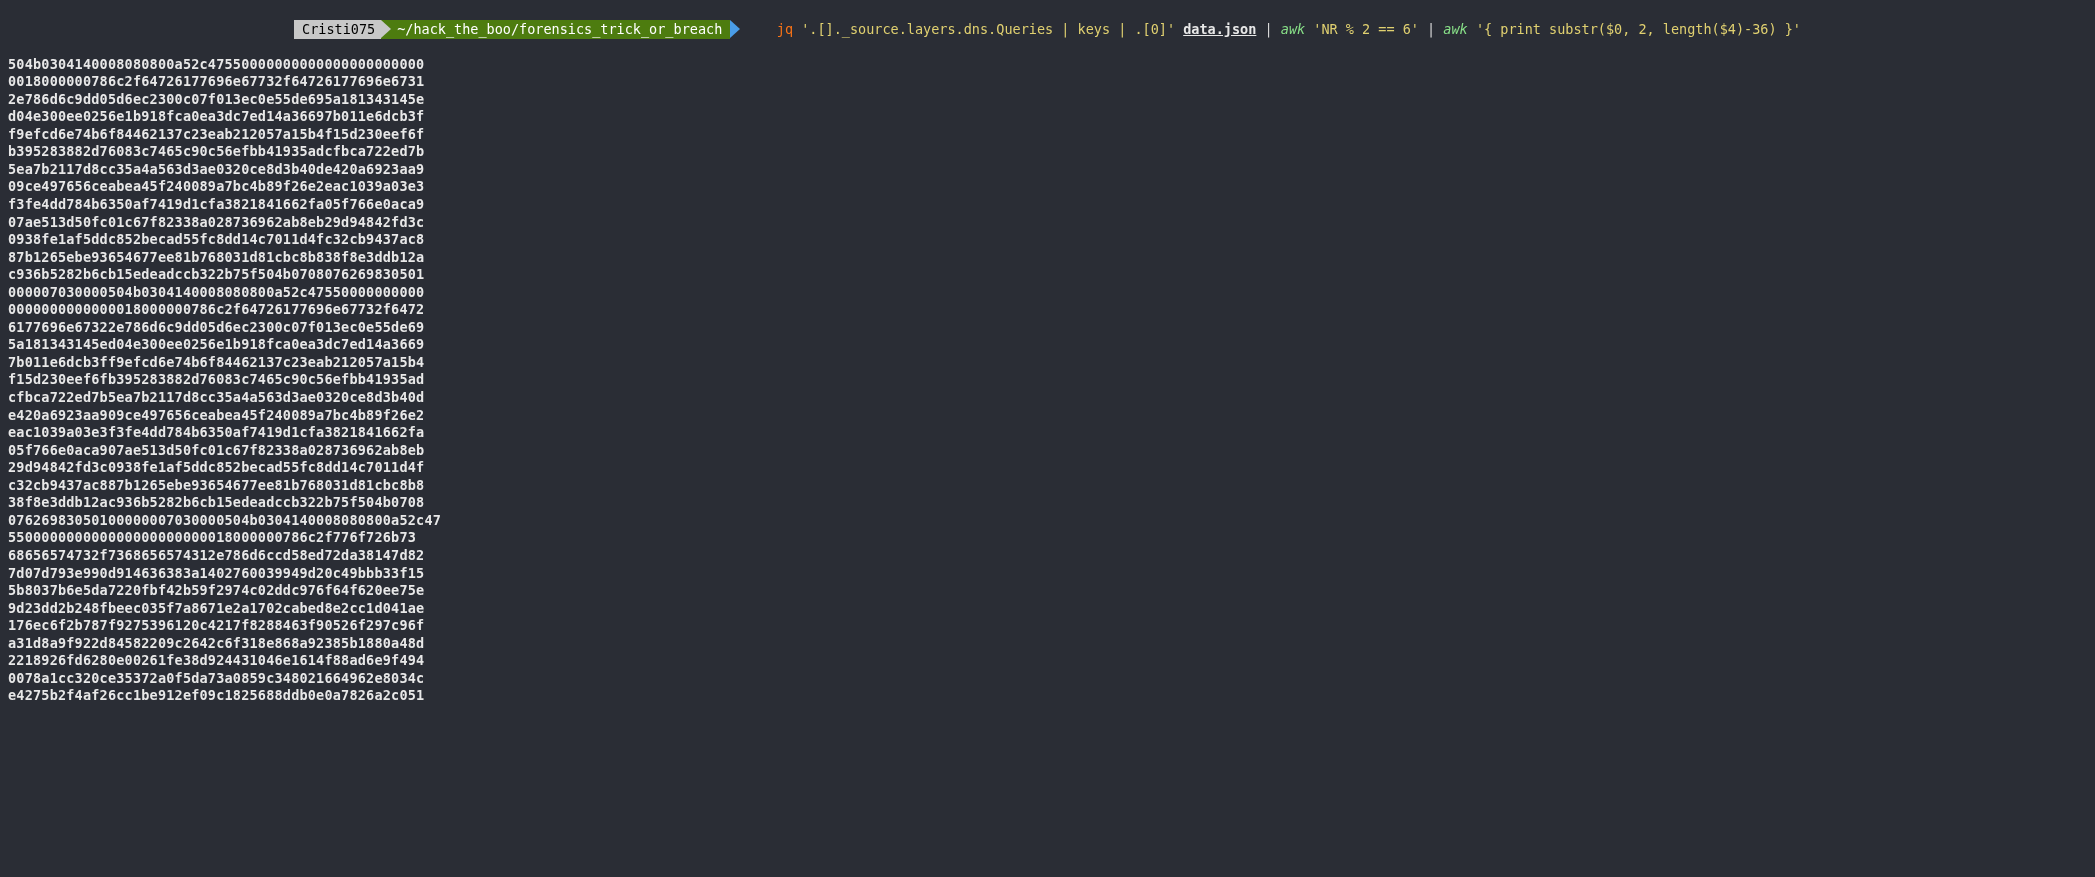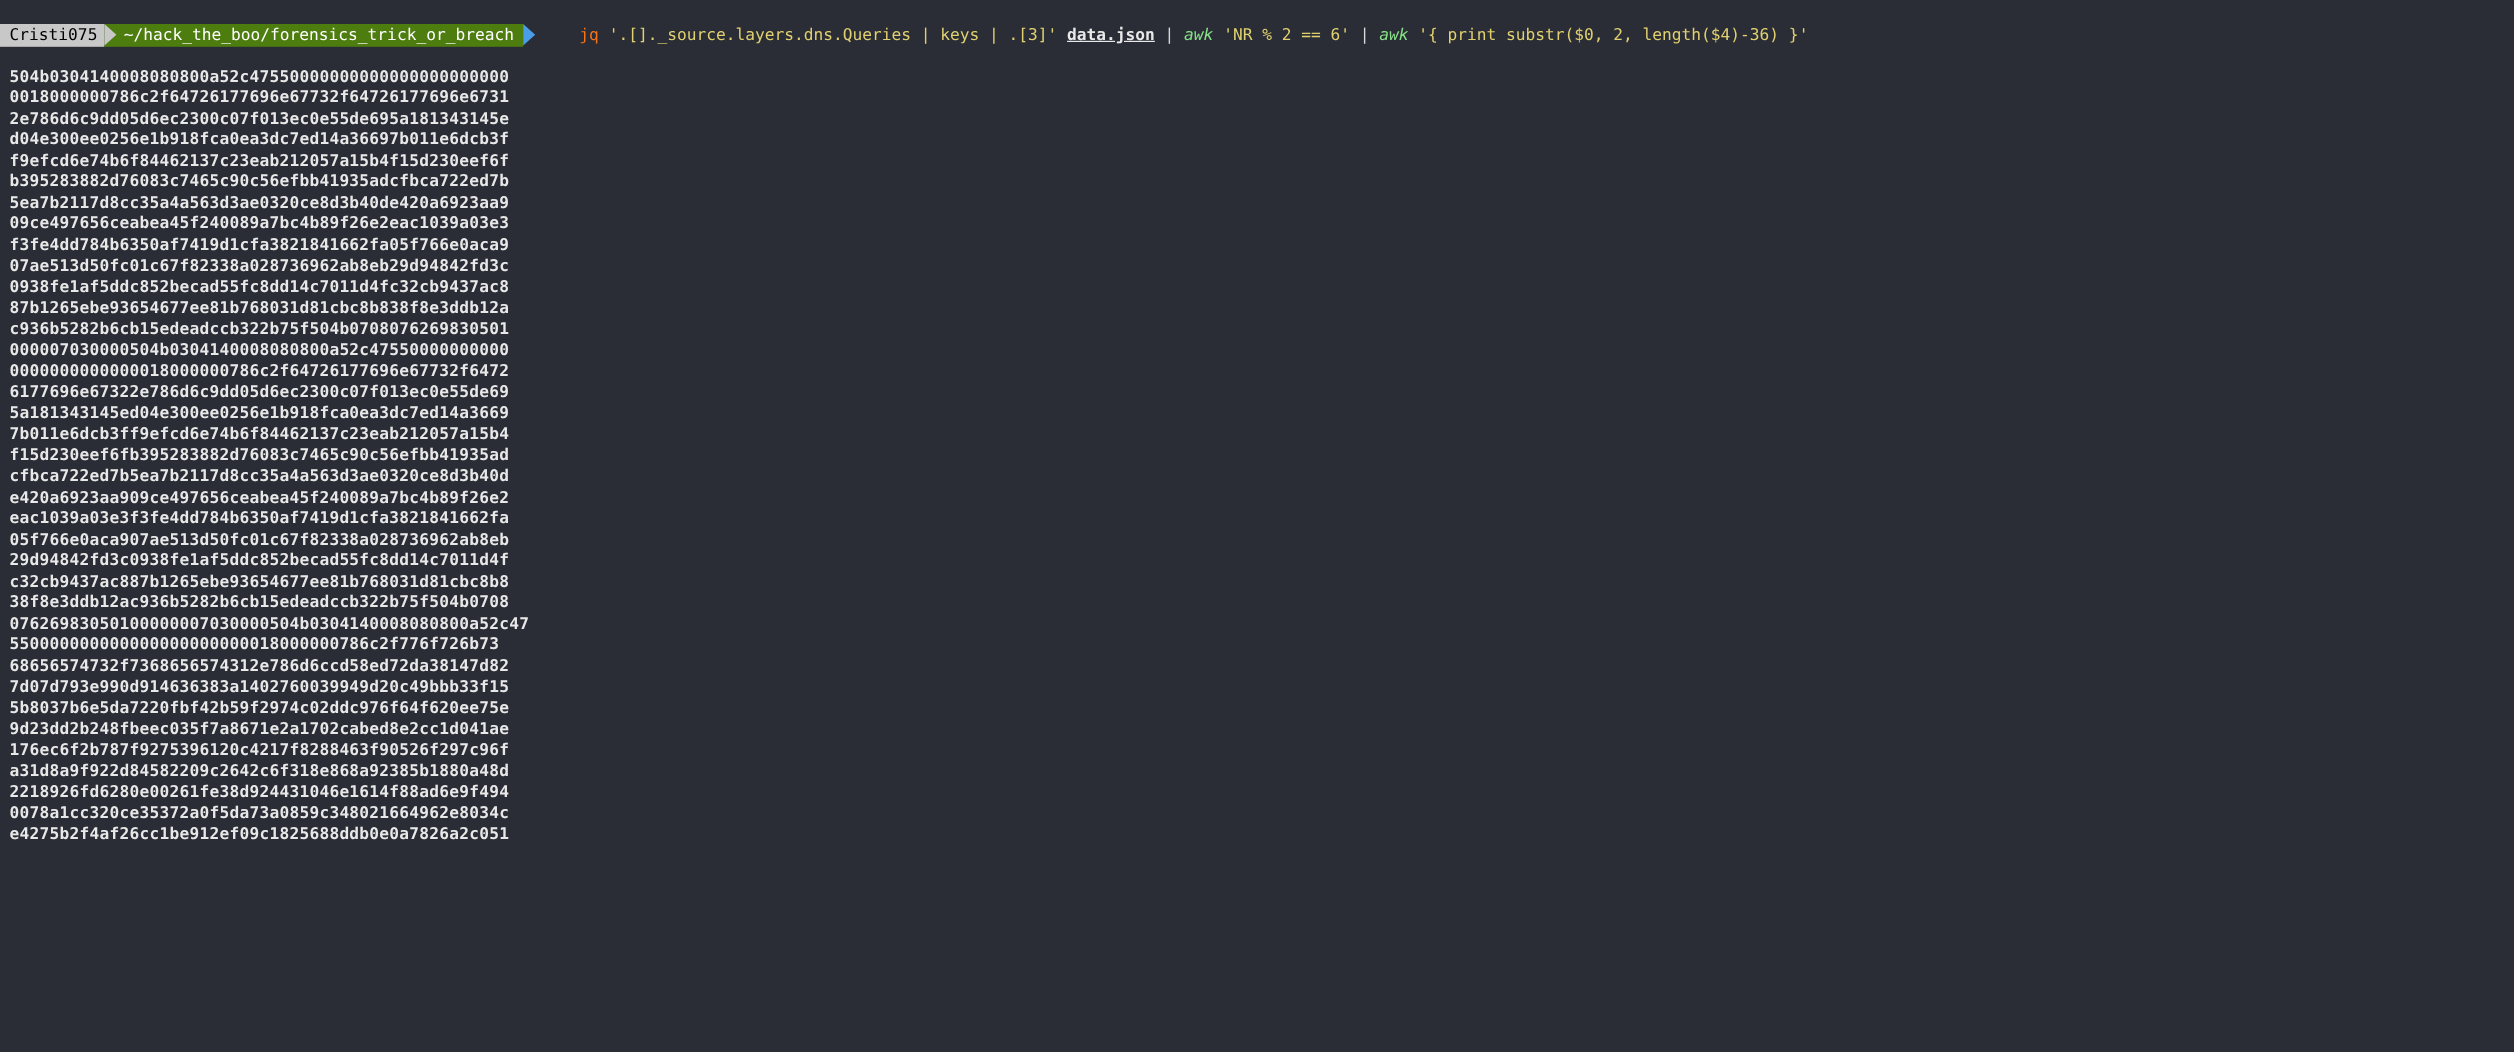--- a/index.html
+++ b/index.html
@@ -11,20 +11,21 @@
     color: #d8d8d8;
     width: 2095px;
     height: 877px;
     overflow: hidden;
   }
   .prompt-line {
     display: flex;
     align-items: center;
     white-space: pre;
     padding-top: 3px;
+    justify-content: center;
   }
   .user-seg {
     background: #c8c8c8;
     color: #000;
     padding: 1px 6px 1px 8px;
     font-weight: 500;
     position: relative;
   }
   .user-seg::after {
     content: '';
@@ -72,17 +73,17 @@
     line-height: 1.3;
   }
 </style>
 </head>
 <body>
 
 <div class="prompt-line">
   <span class="user-seg">Cristi075</span>
   <span class="path-seg">~/hack_the_boo/forensics_trick_or_breach</span>
   <span class="cmd">
-    <span class="cmd-jq">jq</span> <span class="cmd-str">'.[]._source.layers.dns.Queries | keys | .[3]'</span> <span class="cmd-file">data.json</span><span class="cmd-pipe"> | </span><span class="cmd-awk">awk</span> <span class="cmd-str">'NR % 2 == 6'</span><span class="cmd-pipe"> | </span><span class="cmd-awk">awk</span> <span class="cmd-str">'{ print substr($0, 2, length($4)-36) }'</span>
+    <span class="cmd-jq">jq</span> <span class="cmd-str">'.[]._source.layers.dns.Queries | keys | .[0]'</span> <span class="cmd-file">data.json</span><span class="cmd-pipe"> | </span><span class="cmd-awk">awk</span> <span class="cmd-str">'NR % 2 == 6'</span><span class="cmd-pipe"> | </span><span class="cmd-awk">awk</span> <span class="cmd-str">'{ print substr($0, 2, length($4)-36) }'</span>
   </span>
 </div>
 
 <div class="output" id="output-container"><div class="output-line">504b0304140008080800a52c47550000000000000000000000</div><div class="output-line">0018000000786c2f64726177696e67732f64726177696e6731</div><div class="output-line">2e786d6c9dd05d6ec2300c07f013ec0e55de695a181343145e</div><div class="output-line">d04e300ee0256e1b918fca0ea3dc7ed14a36697b011e6dcb3f</div><div class="output-line">f9efcd6e74b6f84462137c23eab212057a15b4f15d230eef6f</div><div class="output-line">b395283882d76083c7465c90c56efbb41935adcfbca722ed7b</div><div class="output-line">5ea7b2117d8cc35a4a563d3ae0320ce8d3b40de420a6923aa9</div><div class="output-line">09ce497656ceabea45f240089a7bc4b89f26e2eac1039a03e3</div><div class="output-line">f3fe4dd784b6350af7419d1cfa3821841662fa05f766e0aca9</div><div class="output-line">07ae513d50fc01c67f82338a028736962ab8eb29d94842fd3c</div><div class="output-line">0938fe1af5ddc852becad55fc8dd14c7011d4fc32cb9437ac8</div><div class="output-line">87b1265ebe93654677ee81b768031d81cbc8b838f8e3ddb12a</div><div class="output-line">c936b5282b6cb15edeadccb322b75f504b0708076269830501</div><div class="output-line">000007030000504b0304140008080800a52c47550000000000</div><div class="output-line">0000000000000018000000786c2f64726177696e67732f6472</div><div class="output-line">6177696e67322e786d6c9dd05d6ec2300c07f013ec0e55de69</div><div class="output-line">5a181343145ed04e300ee0256e1b918fca0ea3dc7ed14a3669</div><div class="output-line">7b011e6dcb3ff9efcd6e74b6f84462137c23eab212057a15b4</div><div class="output-line">f15d230eef6fb395283882d76083c7465c90c56efbb41935ad</div><div class="output-line">cfbca722ed7b5ea7b2117d8cc35a4a563d3ae0320ce8d3b40d</div><div class="output-line">e420a6923aa909ce497656ceabea45f240089a7bc4b89f26e2</div><div class="output-line">eac1039a03e3f3fe4dd784b6350af7419d1cfa3821841662fa</div><div class="output-line">05f766e0aca907ae513d50fc01c67f82338a028736962ab8eb</div><div class="output-line">29d94842fd3c0938fe1af5ddc852becad55fc8dd14c7011d4f</div><div class="output-line">c32cb9437ac887b1265ebe93654677ee81b768031d81cbc8b8</div><div class="output-line">38f8e3ddb12ac936b5282b6cb15edeadccb322b75f504b0708</div><div class="output-line">07626983050100000007030000504b0304140008080800a52c47</div><div class="output-line">550000000000000000000000018000000786c2f776f726b73</div><div class="output-line">68656574732f7368656574312e786d6ccd58ed72da38147d82</div><div class="output-line">7d07d793e990d914636383a1402760039949d20c49bbb33f15</div><div class="output-line">5b8037b6e5da7220fbf42b59f2974c02ddc976f64f620ee75e</div><div class="output-line">9d23dd2b248fbeec035f7a8671e2a1702cabed8e2cc1d041ae</div><div class="output-line">176ec6f2b787f9275396120c4217f8288463f90526f297c96f</div><div class="output-line">a31d8a9f922d84582209c2642c6f318e868a92385b1880a48d</div><div class="output-line">2218926fd6280e00261fe38d924431046e1614f88ad6e9f494</div><div class="output-line">0078a1cc320ce35372a0f5da73a0859c348021664962e8034c</div><div class="output-line">e4275b2f4af26cc1be912ef09c1825688ddb0e0a7826a2c051</div></div>
 
 </body></html>

